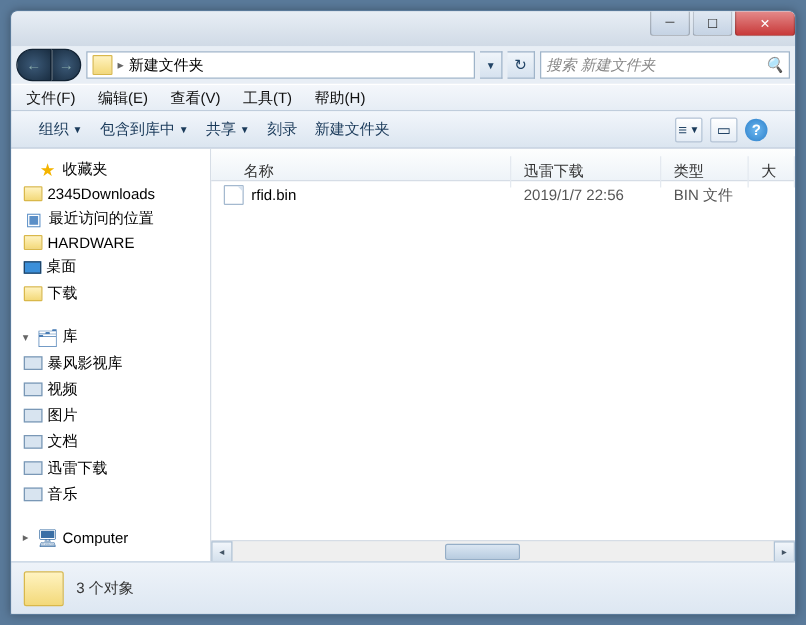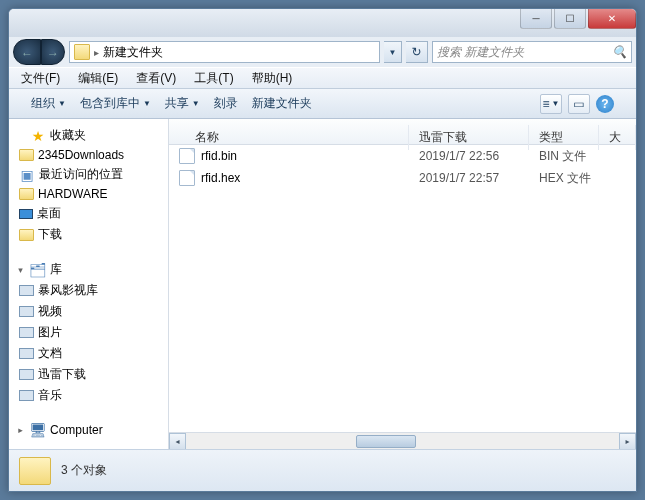--- a/index.html
+++ b/index.html
@@ -200,26 +200,20 @@
         <div class="col c-type">类型</div>
         <div class="col c-size">大</div>
       </div>
       <div class="filelist">
         <div class="file-row">
           <span class="fico"></span>
           <span class="f-name">rfid.bin</span>
           <span class="f-date">2019/1/7 22:56</span>
           <span class="f-type">BIN 文件</span>
         </div>
-        <div class="file-row">
-          <span class="fico"></span>
-          <span class="f-name">rfid.hex</span>
-          <span class="f-date">2019/1/7 22:57</span>
-          <span class="f-type">HEX 文件</span>
-        </div>
       </div>
       <div class="hscroll">
         <div class="hscroll-btn" style="left:0">◂</div>
         <div class="hscroll-thumb"></div>
         <div class="hscroll-btn" style="right:0">▸</div>
       </div>
     </div>
 
   </div>
 

